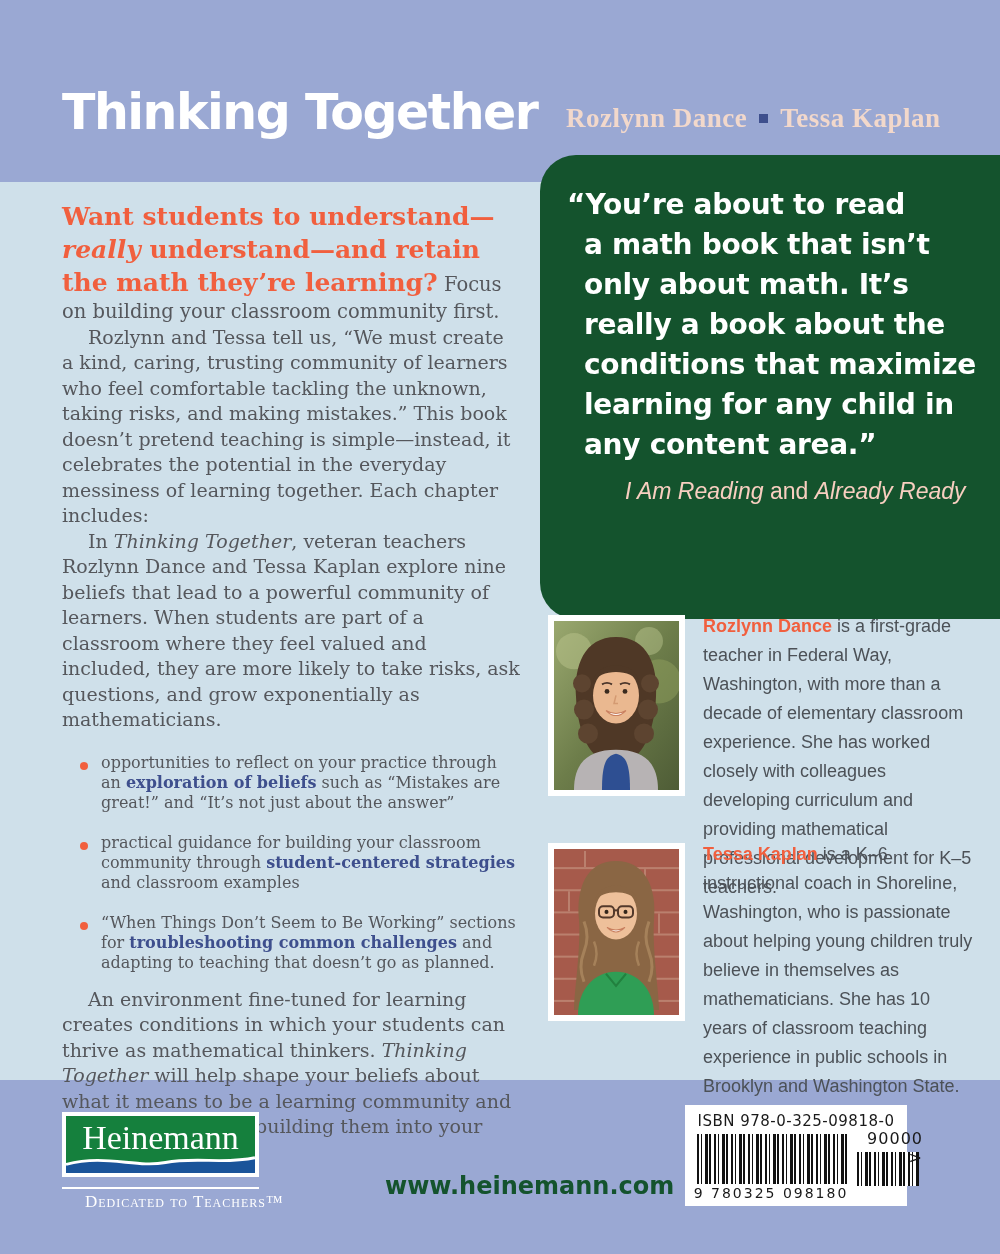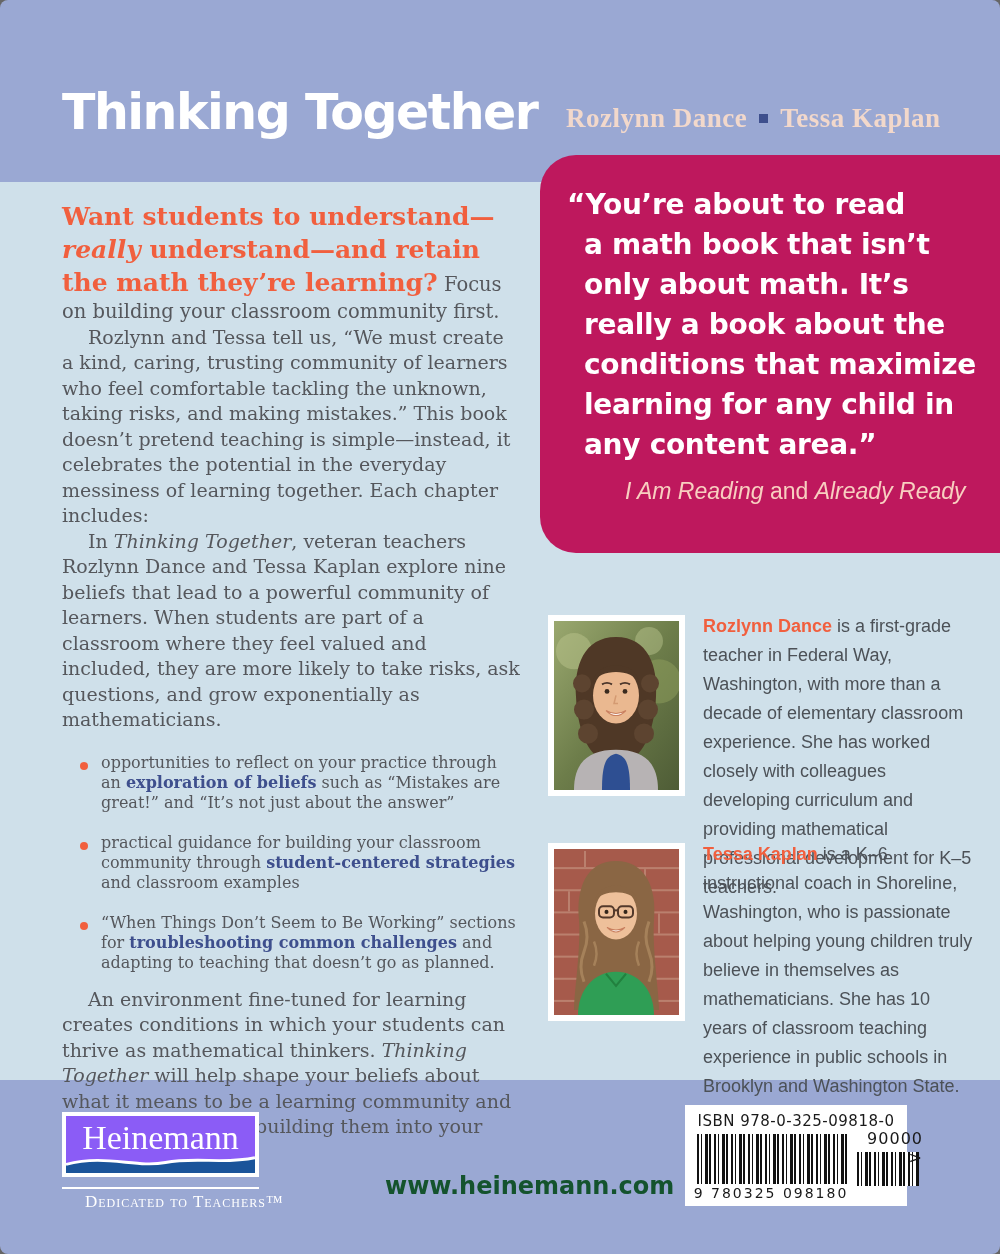--- a/index.html
+++ b/index.html
@@ -1,21 +1,20 @@
 <!DOCTYPE html>
 <html><head>
 <meta charset="utf-8">
 <style>
   * { margin:0; padding:0; box-sizing:border-box; }
   html,body { background:#666; }
   .page {
     position:relative; width:1000px; height:1254px; margin:0 auto;
     background:#9AA8D3; overflow:hidden;
     font-family:"DejaVu Serif", serif;
-    border-radius:8px;
   }
   
   .title {
     position:absolute; left:62px; top:84px;
     font-family:"DejaVu Sans", sans-serif; font-weight:bold;
     font-size:49px; letter-spacing:-1.5px; color:#ffffff;
   }
   .authors {
     position:absolute; left:566px; top:103px;
     display:flex; align-items:center; gap:12px;
@@ -42,22 +41,22 @@
   }
   .features li::before {
     content:""; position:absolute; left:0; top:9px;
     width:8px; height:8px; border-radius:50%; background:#F15F3E;
   }
   .navy-bold { color:#3E4F8D; font-weight:bold; }
   .closing { margin-top:14px; }
 
   
   .quote-box {
-    position:absolute; left:540px; top:155px; width:460px; height:398px;
-    background:#be185d; border-radius:36px 0 0 36px;
+    position:absolute; left:540px; top:155px; width:460px; height:464px;
+    background:#14532d; border-radius:36px 0 0 36px;
   }
   .quote-text {
     position:absolute; left:27px; top:30px; width:424px;
     font-family:"DejaVu Sans", sans-serif; font-weight:bold;
     font-size:28px; line-height:40px; color:#ffffff;
     white-space:pre-line; padding-left:17px; text-indent:-17px;
     letter-spacing:-0.3px;
   }
   .attribution {
     position:absolute; left:55px; top:320px; width:390px;
@@ -81,21 +80,21 @@
     font-family:"Liberation Sans", sans-serif;
     font-size:18px; line-height:29px; color:#4C5157;
   }
   .bio-rozlynn { top:612px; }
   .bio-tessa   { top:840px; }
   .bio-name { color:#F15F3E; font-weight:bold; }
 
   
   .hm-logo {
     position:absolute; left:62px; top:1112px; width:197px; height:65px;
-    background:#8b5cf6; border:4px solid #ffffff;
+    background:#15803d; border:4px solid #ffffff;
   }
   .hm-word {
     position:absolute; left:0; top:3px; width:100%; text-align:center;
     font-family:"Liberation Serif", serif; color:#ffffff; font-size:34px;
   }
   .hm-wave { position:absolute; left:0; bottom:0; width:100%; height:21px; }
   .hm-rule { position:absolute; left:62px; top:1187px; width:197px; height:2px; background:#ffffff; }
   .hm-tagline {
     position:absolute; left:62px; top:1192px; width:240px;
     font-family:"Liberation Serif", serif; font-variant:small-caps;

